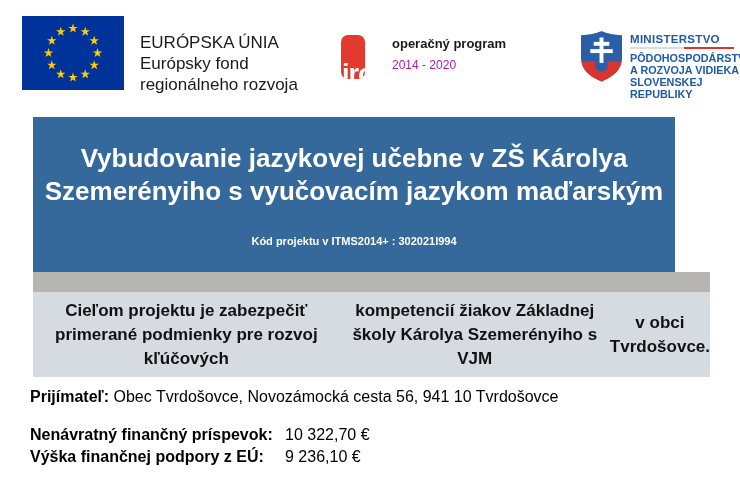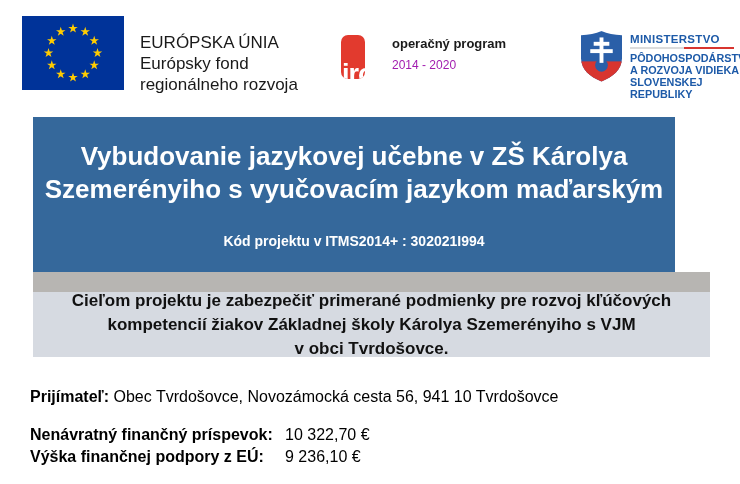--- a/index.html
+++ b/index.html
@@ -33,27 +33,27 @@
   .tricolor .r { background:#d8352f; width:48%; height:100%; }
   .min-text .t2 { font-size:10.8px; font-weight:bold; color:#1d5aa8; line-height:12px; }
 
   
   .banner {
     position:absolute; left:33px; top:117px; width:642px; height:155px;
     background:#35689B; color:#fff; display:flex; flex-direction:column;
     align-items:center; justify-content:center; text-align:center;
   }
   .banner .title { font-size:26px; font-weight:bold; line-height:33px; }
-  .banner .code { font-size:14px; font-weight:bold; margin-top:27px; }
+  .banner .code { font-size:11px; font-weight:bold; margin-top:27px; }
 
   
   .divider { position:absolute; left:33px; top:272px; width:677px; height:20px; background:#b7b5b2; }
   .band {
-    position:absolute; left:33px; top:292px; width:677px; height:65px;
-    background:#d6dae1; display:flex; flex-direction:column; align-items:center;
+    position:absolute; left:33px; top:292px; width:677px; height:85px;
+    background:#d6dae1; display:flex; flex-direction:row; align-items:center;
     justify-content:center; text-align:center; color:#111;
   }
   .band .line { font-size:17px; font-weight:bold; line-height:24px; }
 
   
   .beneficiary { position:absolute; left:30px; top:388px; font-size:16px; }
   .beneficiary b { font-weight:bold; }
   .finance { position:absolute; left:30px; top:424px; font-size:16px; }
   .fin-row { display:flex; height:22px; align-items:center; }
   .fin-row .lbl { font-weight:bold; width:255px; }

